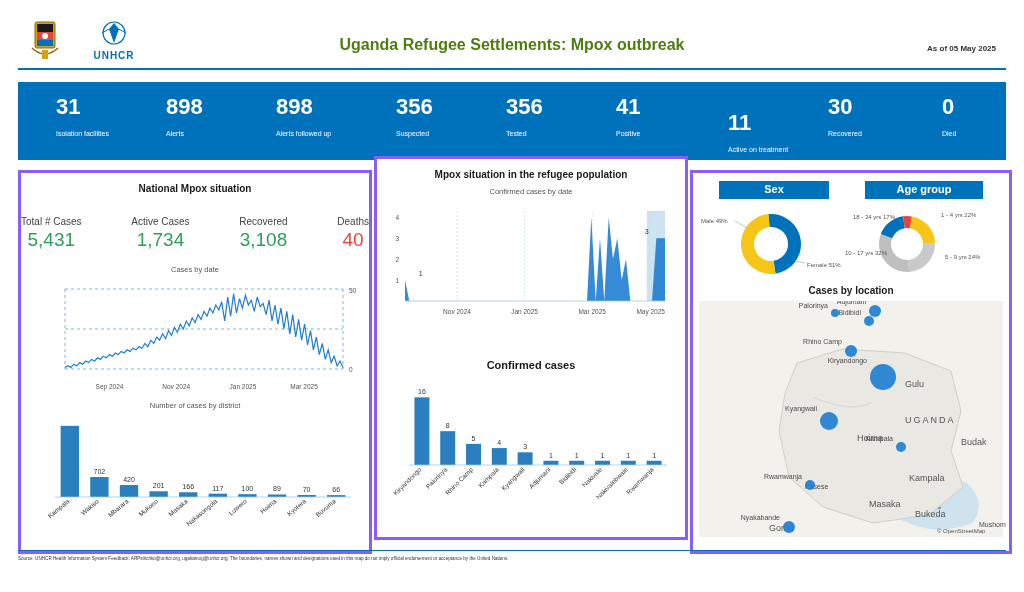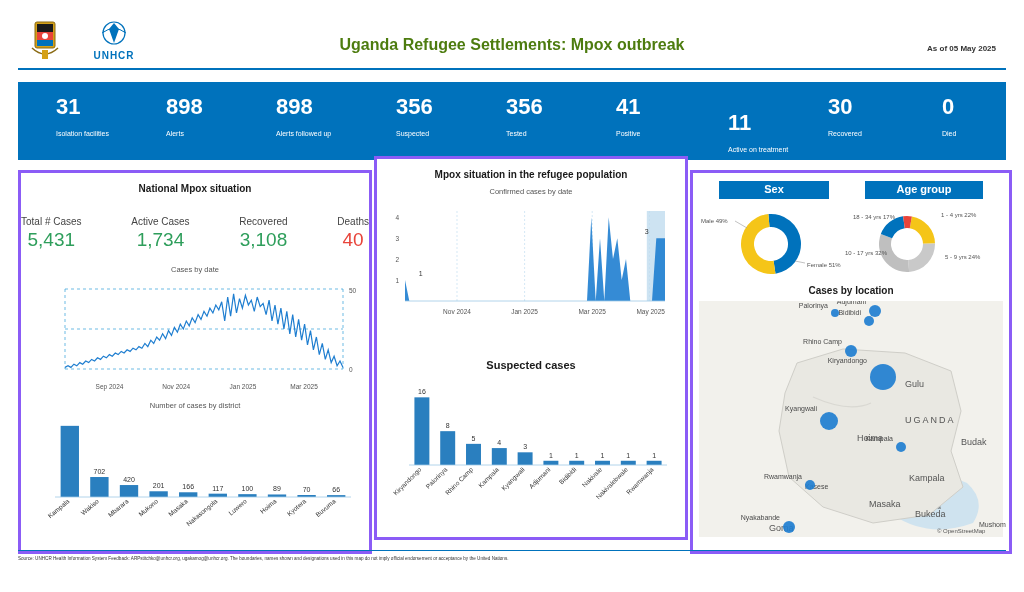--- a/index.html
+++ b/index.html
@@ -245,21 +245,21 @@
         <path d="M28 102 L28.0 81.1 L32.3 102.0 L36.7 102.0 L41.0 102.0 L45.3 102.0 L49.7 102.0 L54.0 102.0 L58.3 102.0 L62.7 102.0 L67.0 102.0 L71.3 102.0 L75.7 102.0 L80.0 102.0 L84.3 102.0 L88.7 102.0 L93.0 102.0 L97.3 102.0 L101.7 102.0 L106.0 102.0 L110.3 102.0 L114.7 102.0 L119.0 102.0 L123.3 102.0 L127.7 102.0 L132.0 102.0 L136.3 102.0 L140.7 102.0 L145.0 102.0 L149.3 102.0 L153.7 102.0 L158.0 102.0 L162.3 102.0 L166.7 102.0 L171.0 102.0 L175.3 102.0 L179.7 102.0 L184.0 102.0 L188.3 102.0 L192.7 102.0 L197.0 102.0 L201.3 102.0 L205.7 102.0 L210.0 102.0 L214.3 18.3 L218.7 102.0 L223.0 39.2 L227.3 102.0 L231.7 18.3 L236.0 60.1 L240.3 39.2 L244.7 81.1 L249.0 60.1 L253.3 102.0 L257.7 102.0 L262.0 102.0 L266.3 102.0 L270.7 102.0 L275.0 102.0 L279.3 39.2 L283.7 39.2 L288.0 39.2 L288 102 Z" fill="#1f7ed0" opacity="0.9"></path>
         <line x1="28" x2="288" y1="102" y2="102" stroke="#9ec9e6" stroke-width="0.8"></line>
         <text x="43.6" y="77.06976744186046" class="bar-lbl">1</text>
         <text x="269.8" y="35.20930232558139" class="bar-lbl">3</text>
         <text x="80" y="115" class="axis-lbl" text-anchor="middle">Nov 2024</text>
         <text x="147.60000000000002" y="115" class="axis-lbl" text-anchor="middle">Jan 2025</text>
         <text x="215.2" y="115" class="axis-lbl" text-anchor="middle">Mar 2025</text>
         <text x="273.7" y="115" class="axis-lbl" text-anchor="middle">May 2025</text>
       </svg>
 
-    <div class="panel-title" style="position:absolute;left:0;top:200px;width:308px;font-size:11px;">Suspected cases</div>
+    <div class="panel-title" style="position:absolute;left:0;top:200px;width:308px;font-size:11px;">Confirmed cases</div>
 
     <svg id="ref-bars" width="308" height="150" style="position:absolute;left:0;top:218px;">
         <rect x="37.418" y="20.34285714285714" width="14.963999999999999" height="67.65714285714286" fill="#2a7fbf"></rect>
         <text x="44.9" y="17.34285714285714" class="bar-lbl">16</text>
         <g transform="translate(44.9,93) rotate(-45)">
           <text x="0" y="0" class="cat-lbl" text-anchor="end">Kiryandongo</text>
         </g>
         <rect x="63.217999999999996" y="54.17142857142857" width="14.963999999999999" height="33.82857142857143" fill="#2a7fbf"></rect>
         <text x="70.69999999999999" y="51.17142857142857" class="bar-lbl">8</text>
         <g transform="translate(70.69999999999999,93) rotate(-45)">

